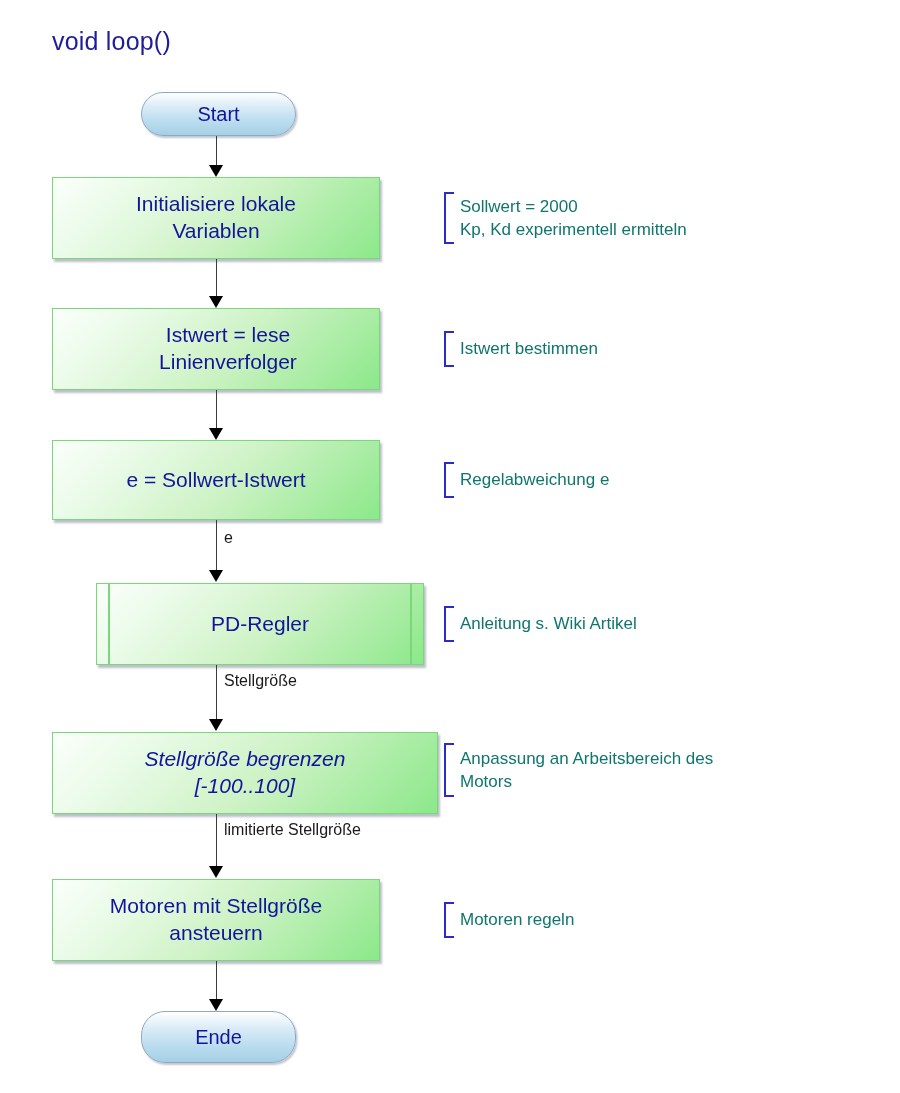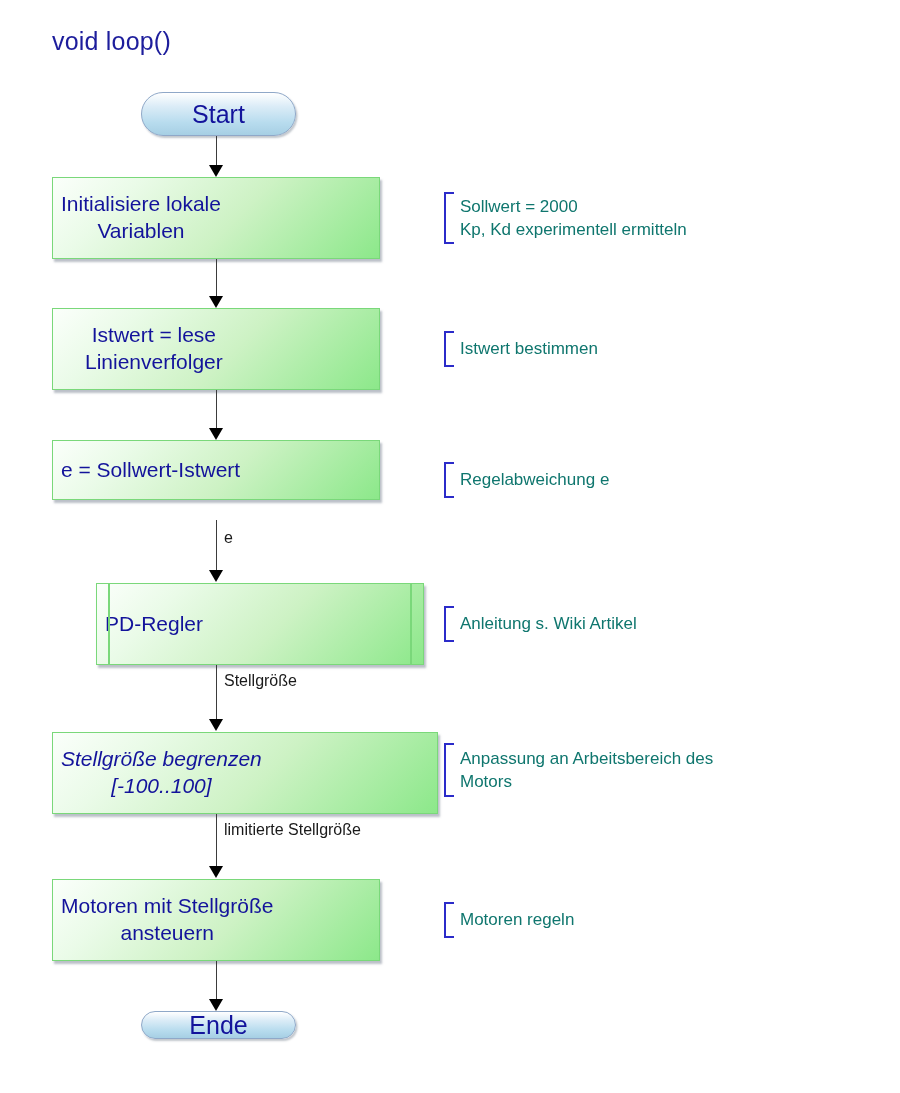--- a/index.html
+++ b/index.html
@@ -42,34 +42,34 @@
     position: absolute;
     box-sizing: border-box;
     border: 1px solid #8fa8c8;
     border-radius: 24px;
     background: linear-gradient(to bottom, #ffffff 0%, #dbecf7 32%, #b8dcee 70%, #a6cfe4 100%);
     box-shadow: 1.5px 2px 2px rgba(120,130,145,0.45);
     display: flex;
     align-items: center;
     justify-content: center;
     color: #13139b;
-    font-size: 25px;
+    font-size: 20px;
     font-family: "Liberation Sans", sans-serif;
   }
 
   
   .process {
     position: absolute;
     box-sizing: border-box;
     border: 1px solid #7ad87a;
     background: linear-gradient(135deg, #fbfffb 0%, #eafbe8 22%, #cdf2c4 55%, #8ce88a 100%);
     box-shadow: 2px 2.5px 2px rgba(120,130,145,0.5);
     display: flex;
     align-items: center;
-    justify-content: flex-start;
+    justify-content: center;
     text-align: center;
     color: #13139b;
     font-size: 21px;
     line-height: 1.28;
     font-family: "Liberation Sans", sans-serif;
   }
   .process .label { padding: 0 8px; }
 
   
   .process.subroutine::before,
@@ -165,21 +165,21 @@
   </div>
 
   <div class="annotation" style="left:444px; top:331px; height:36px;">
     <div class="bracket"></div>
     <div class="note-text">Istwert bestimmen</div>
   </div>
 
   <div class="conn" style="left:215.5px; top:390px; height:44px;"></div>
   <div class="arrowhead" style="left:209px; top:428px;"></div>
 
-  <div class="process" style="left:52px; top:440px; width:328px; height:60px;">
+  <div class="process" style="left:52px; top:440px; width:328px; height:80px;">
     <span class="label" style="white-space:pre-line;">e = Sollwert-Istwert</span>
   </div>
 
   <div class="annotation" style="left:444px; top:462px; height:36px;">
     <div class="bracket"></div>
     <div class="note-text">Regelabweichung e</div>
   </div>
 
   <div class="conn" style="left:215.5px; top:520px; height:56px;"></div>
   <div class="arrowhead" style="left:209px; top:570px;"></div>
@@ -219,17 +219,17 @@
   </div>
 
   <div class="annotation" style="left:444px; top:902px; height:36px;">
     <div class="bracket"></div>
     <div class="note-text">Motoren regeln</div>
   </div>
 
   <div class="conn" style="left:215.5px; top:961px; height:44px;"></div>
   <div class="arrowhead" style="left:209px; top:999px;"></div>
 
-  <div class="terminator" style="left:141px; top:1011px; width:155px; height:28px;">
+  <div class="terminator" style="left:141px; top:1011px; width:155px; height:52px;">
     <span>Ende</span>
   </div>
 
 </div>
 
 </body></html>

